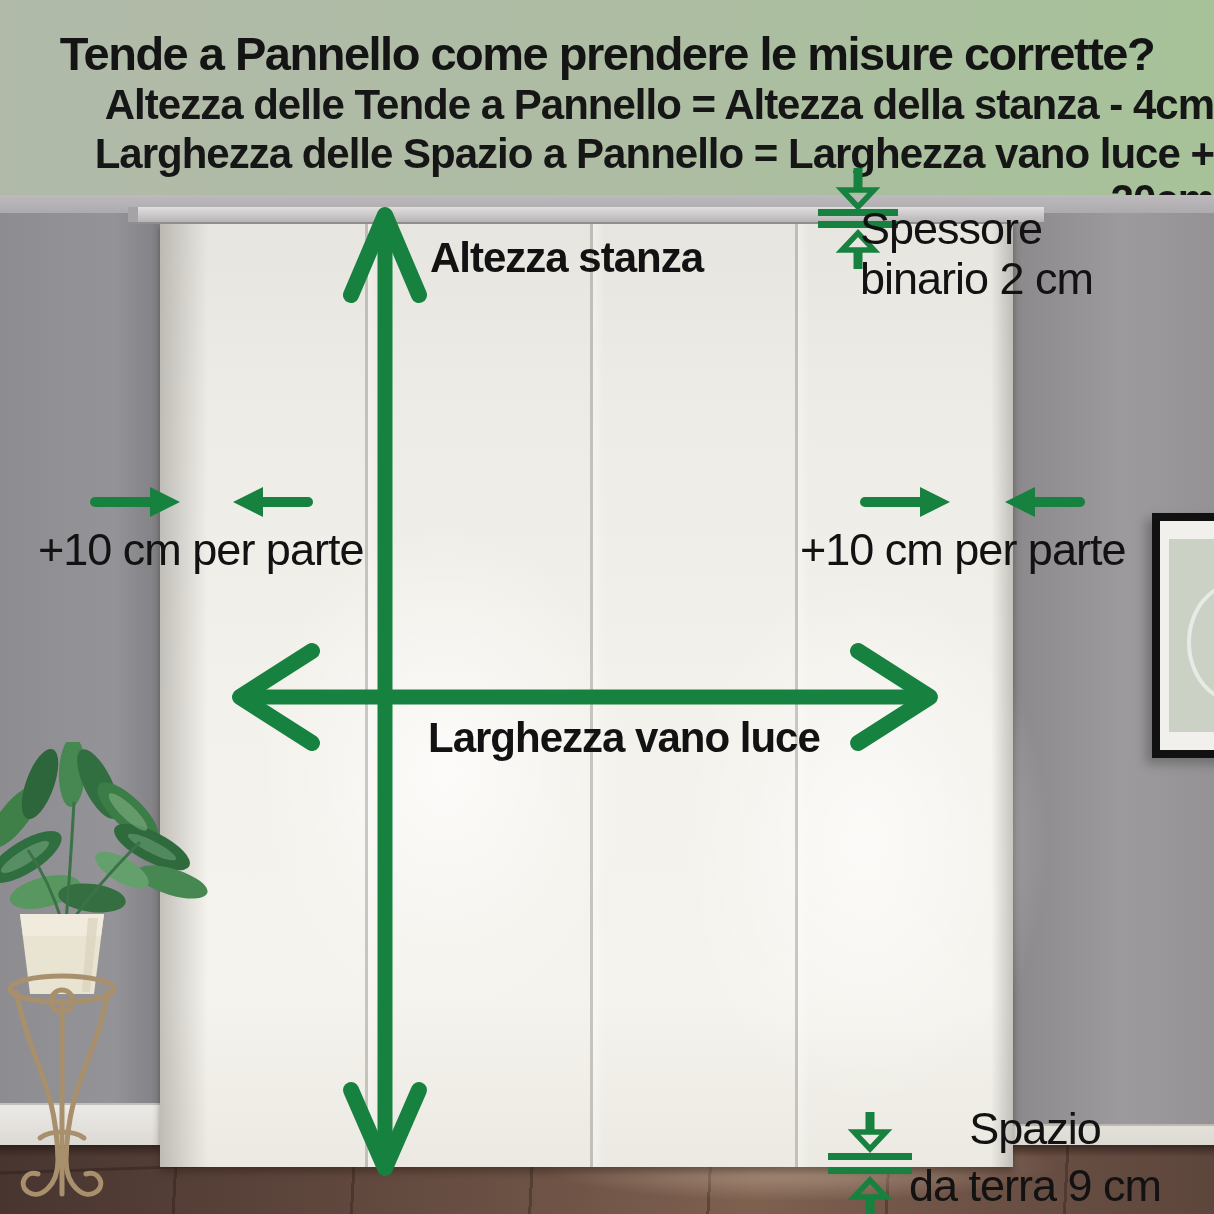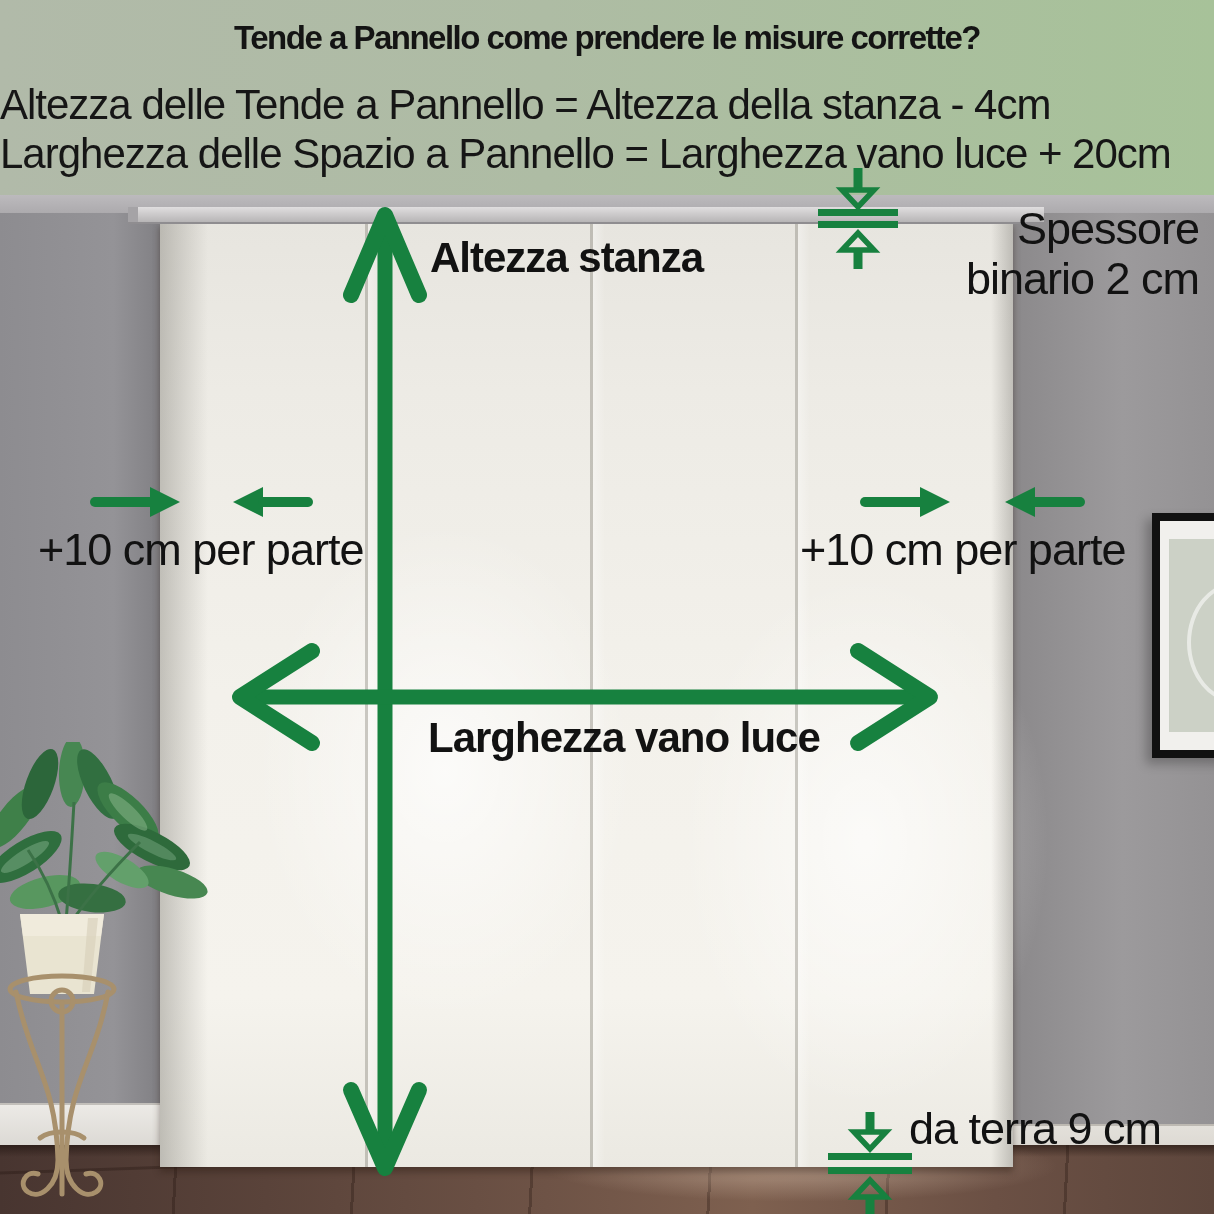--- a/index.html
+++ b/index.html
@@ -6,26 +6,26 @@
   .page{
     position:relative;width:1214px;height:1214px;overflow:hidden;
     font-family:"Liberation Sans", sans-serif;color:#131313;background:#97959a;
   }
   
   .header{
     position:absolute;left:0;top:0;width:1214px;height:195px;
     background:linear-gradient(90deg,#b1baa9 0%,#aebca4 45%,#a7c299 100%);
   }
   .hdr-title{
-    position:absolute;left:0;top:12px;width:100%;text-align:center;
-    font-size:33px;font-weight:bold;letter-spacing:-1.5px;line-height:52px;color:#141414;
+    position:absolute;left:0;top:28px;width:100%;text-align:center;
+    font-size:47px;font-weight:bold;letter-spacing:-1.5px;line-height:52px;color:#141414;
   }
   .hdr-line{
-    position:absolute;left:0;width:100%;text-align:left;
-    font-size:42px;font-weight:400;letter-spacing:-1px;line-height:46px;color:#161616;
+    position:absolute;left:0;width:100%;text-align:right;
+    font-size:42px;font-weight:700;letter-spacing:-1px;line-height:46px;color:#161616;
   }
   .hdr-line.l1{top:82px;}
   .hdr-line.l2{top:131px;}
 
   
   .ceiling{position:absolute;left:0;top:195px;width:1214px;height:22px;
     background:linear-gradient(180deg,#bcbabd,#a9a7aa);z-index:1;}
   .wall-left{position:absolute;left:0;top:213px;width:162px;height:895px;
     background:linear-gradient(90deg,#8d8c90 0%,#949397 70%,#807f83 100%);z-index:1;}
   .wall-right{position:absolute;left:1012px;top:213px;width:202px;height:915px;
@@ -79,21 +79,21 @@
   .anno-svg{position:absolute;left:0;top:0;width:1214px;height:1214px;z-index:5;pointer-events:none;}
   .accent-stroke{stroke:var(--accent,#17813F);fill:none;}
   .accent-fill{fill:var(--accent,#17813F);}
   .label{position:absolute;z-index:6;color:#121212;white-space:nowrap;}
   .label.bold{font-weight:bold;font-size:42px;letter-spacing:-1px;}
   .label.reg{font-weight:400;font-size:45px;letter-spacing:-1px;}
   .lbl-altezza{left:430px;top:234px;}
   .lbl-larghezza{left:428px;top:714px;}
   .lbl-plus-left{left:38px;top:524px;}
   .lbl-plus-right{left:800px;top:524px;}
-  .lbl-spessore{left:904px;top:204px;width:295px;text-align:right;line-height:50px;}
+  .lbl-spessore{left:860px;top:204px;width:295px;text-align:left;line-height:50px;}
   .lbl-spazio{left:885px;top:1100px;width:300px;text-align:center;line-height:57px;}
 
   .plant{position:absolute;left:0;top:742px;width:210px;height:472px;z-index:4;}
 </style>
 </head>
 <body>
 
 <div class="page">
 
   <div class="header">
@@ -210,16 +210,17 @@
 
   <div class="label bold lbl-larghezza">Larghezza vano luce</div>
   <div class="label bold lbl-altezza">Altezza stanza</div>
   <div class="label reg lbl-plus-left">+10 cm per parte</div>
   <div class="label reg lbl-plus-right">+10 cm per parte</div>
   <div class="label reg lbl-spessore">
     <div>Spessore</div>
     <div>binario 2 cm</div>
   </div>
   <div class="label reg lbl-spazio">
+    <div>Spazio</div>
     <div>da terra 9 cm</div>
   </div>
 
 </div>
 
 </body></html>

